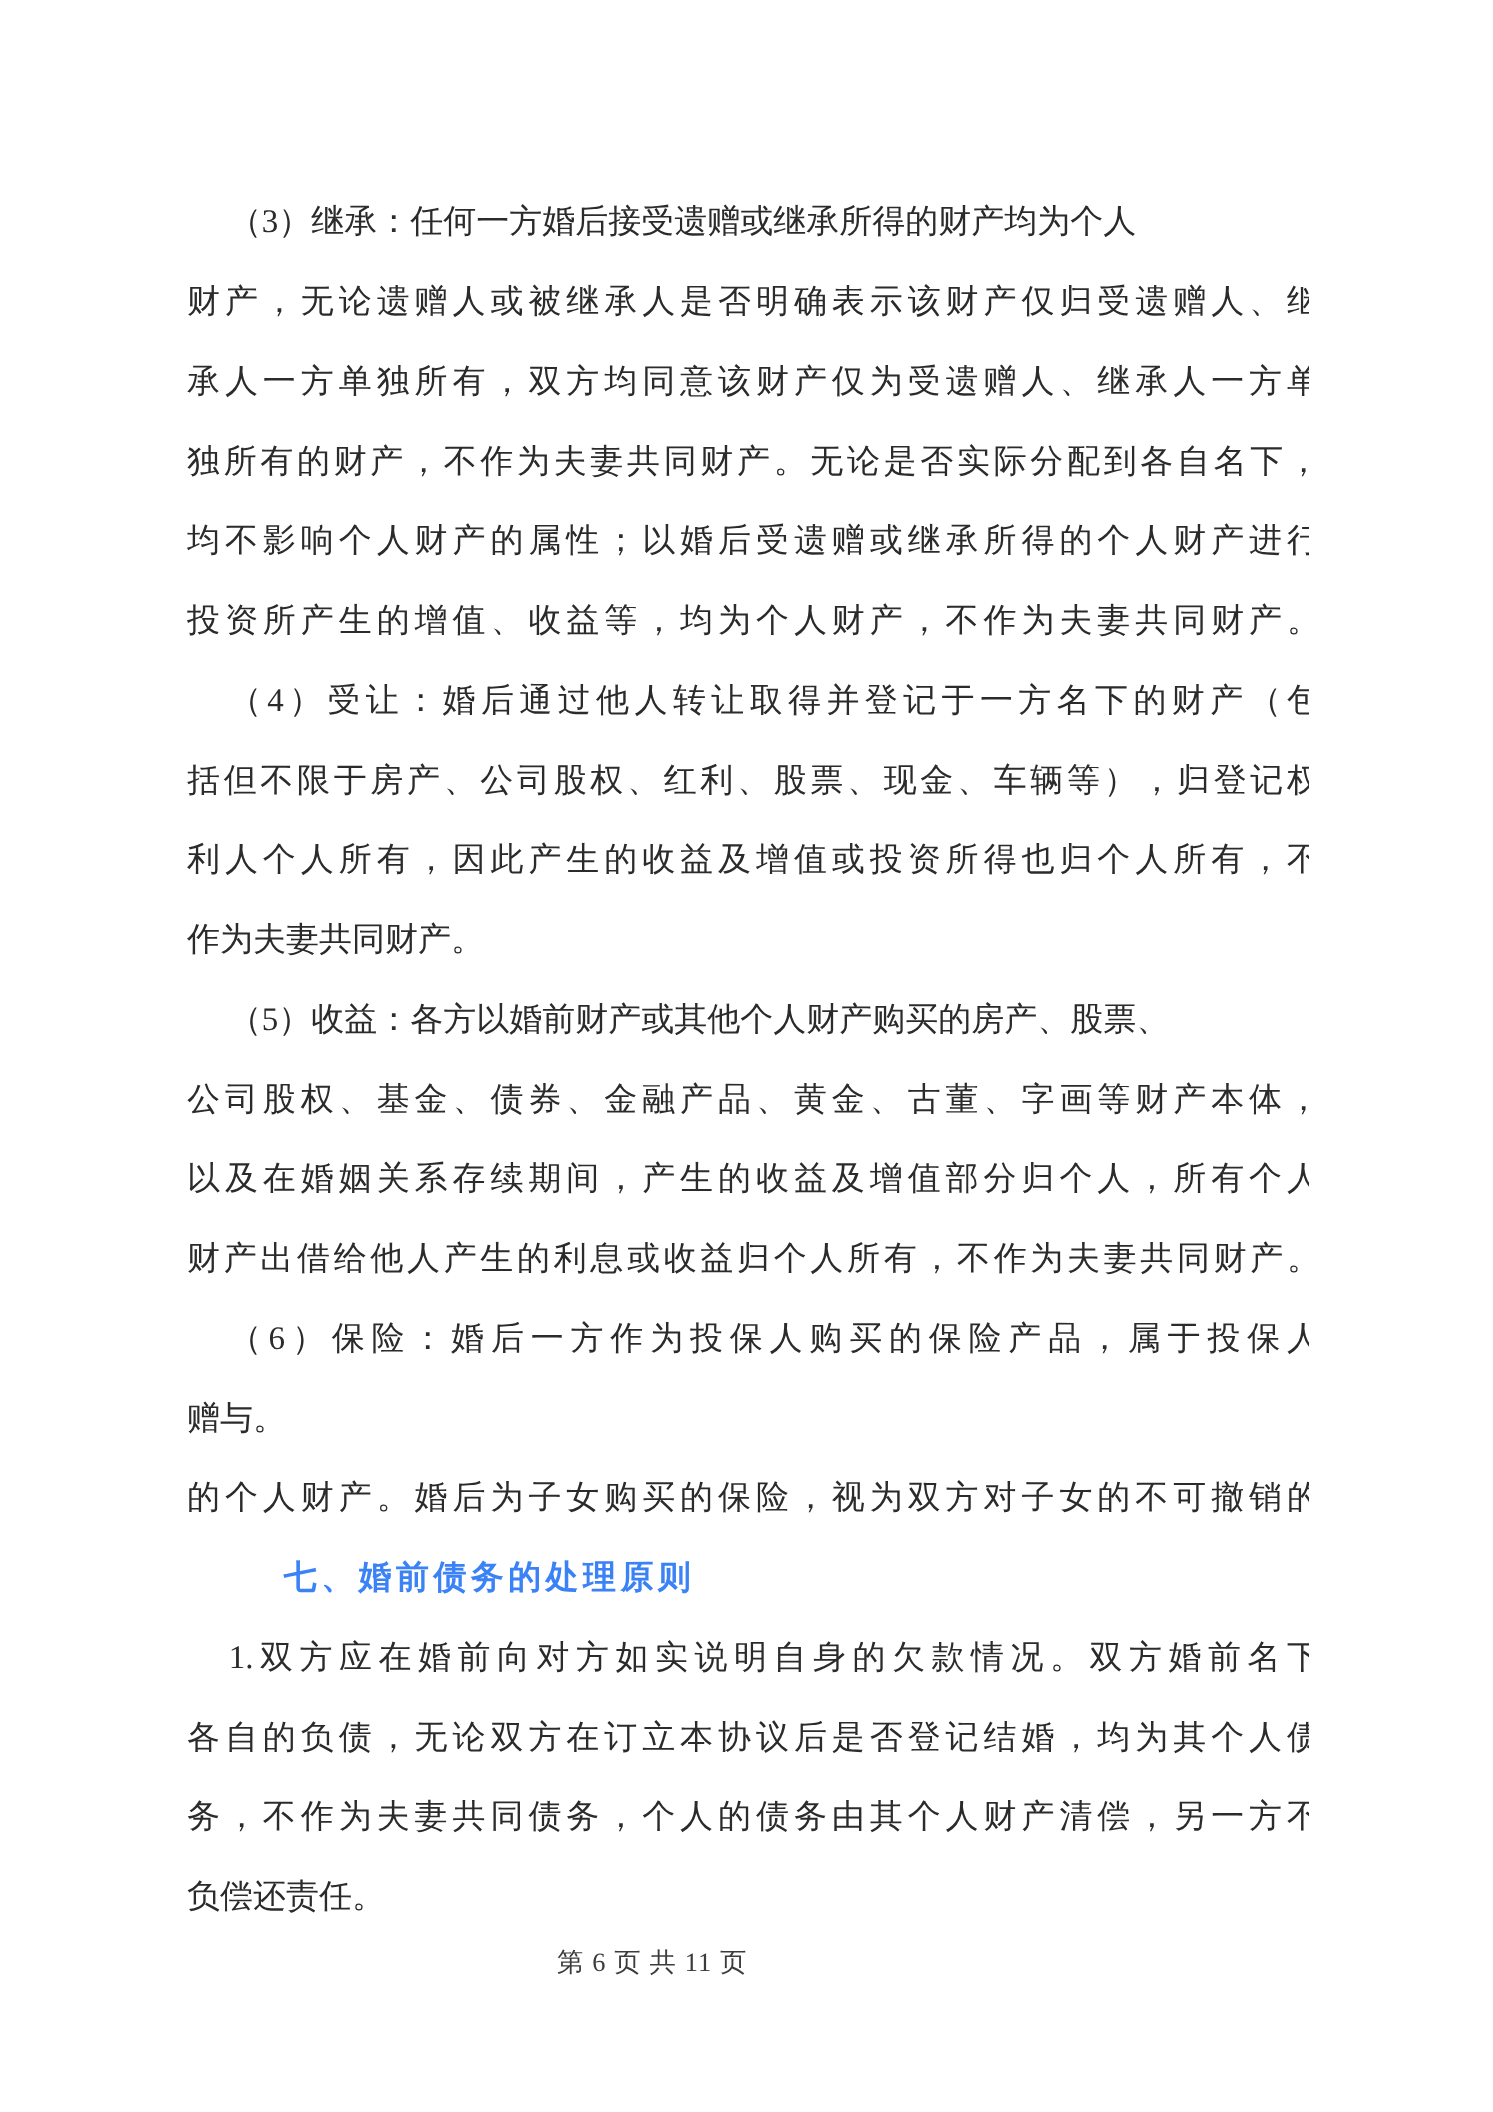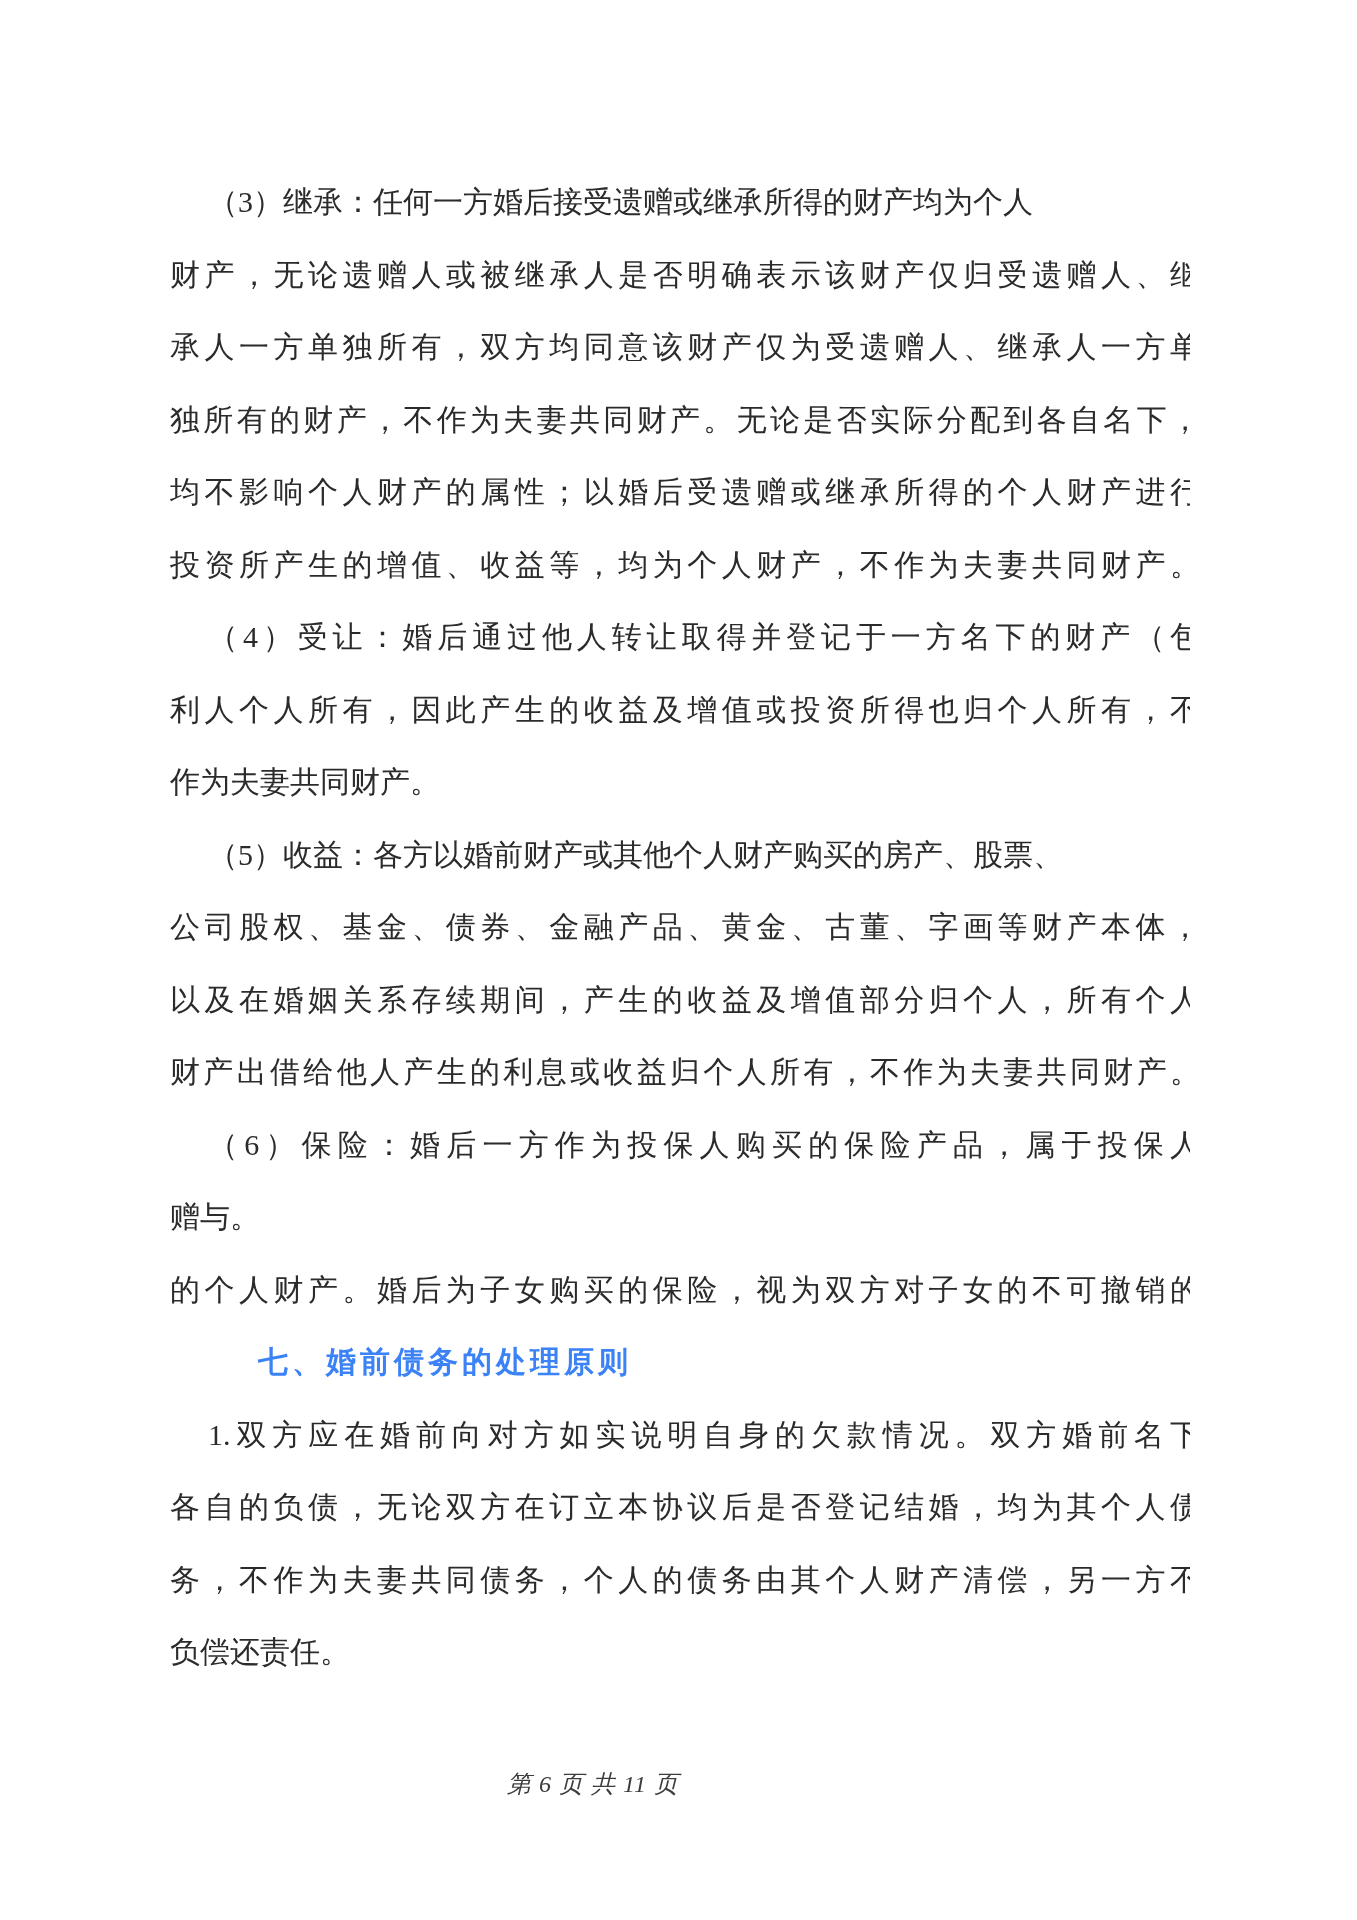--- a/index.html
+++ b/index.html
@@ -51,40 +51,40 @@
   .footer {
     position: absolute;
     left: 0;
     right: 4px;
     top: 1768px;
     text-align: center;
     font-size: 24px;
     color: #3c3c3c;
     letter-spacing: 1px;
     font-family: "Liberation Serif", "DejaVu Serif", serif;
-    font-style: italic;
   }
 </style>
 </head>
 <body>
 
 <div class="page">
   <main class="content">
 
     <section class="para">
       <div class="line indent">（3）继承：任何一方婚后接受遗赠或继承所得的财产均为个人</div>
       <div class="line j">财产，无论遗赠人或被继承人是否明确表示该财产仅归受遗赠人、继</div>
       <div class="line j">承人一方单独所有，双方均同意该财产仅为受遗赠人、继承人一方单</div>
       <div class="line j">独所有的财产，不作为夫妻共同财产。无论是否实际分配到各自名下，</div>
       <div class="line j">均不影响个人财产的属性；以婚后受遗赠或继承所得的个人财产进行</div>
       <div class="line j">投资所产生的增值、收益等，均为个人财产，不作为夫妻共同财产。</div>
     </section>
 
     <section class="para">
       <div class="line indent j">（4）受让：婚后通过他人转让取得并登记于一方名下的财产（包</div>
+      <div class="line j">括但不限于房产、公司股权、红利、股票、现金、车辆等），归登记权</div>
       <div class="line j">利人个人所有，因此产生的收益及增值或投资所得也归个人所有，不</div>
       <div class="line">作为夫妻共同财产。</div>
     </section>
 
     <section class="para">
       <div class="line indent">（5）收益：各方以婚前财产或其他个人财产购买的房产、股票、</div>
       <div class="line j">公司股权、基金、债券、金融产品、黄金、古董、字画等财产本体，</div>
       <div class="line j">以及在婚姻关系存续期间，产生的收益及增值部分归个人，所有个人</div>
       <div class="line j">财产出借给他人产生的利息或收益归个人所有，不作为夫妻共同财产。</div>
     </section>

